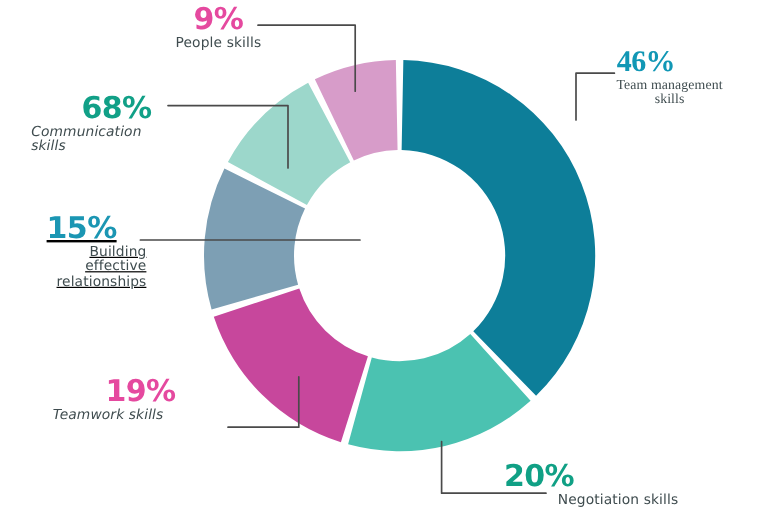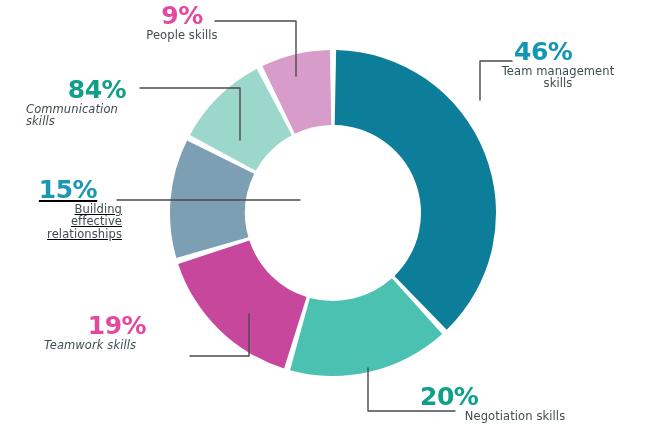--- a/index.html
+++ b/index.html
@@ -34,21 +34,21 @@
     white-space: nowrap;
   }
   .lbl {
     font-size: 11.5px;
     color: #3f4c4f;
     display: block;
     white-space: pre-line;
     letter-spacing: 0.1px;
   }
   
-  .c-team       { left: 478px; top: 38px;  text-align: left;   width: 160px; }
+  .c-team       { left: 478px; top: 38px;  text-align: left;   width: 160px; font-family: Liberation Serif, serif; }
   .c-team .pct  { text-align: left; padding-left: 36px; }
   .c-team .lbl  { text-align: center; }
 
   .c-negot      { left: 420px; top: 383px; text-align: center; width: 190px; }
   .c-negot .pct { text-align: left; }
   .c-negot .lbl { text-align: center; }
 
   .c-teamwork      { left: 44px;  top: 312px; text-align: center; width: 146px; }
   .c-teamwork .pct { text-align: center; }
   .c-teamwork .lbl { text-align: left; font-style: italic; }
@@ -106,21 +106,21 @@
   </div>
 
   <div class="callout c-building">
     <span class="pct" style="color: rgb(27, 150, 179);">15%</span>
     <span class="lbl">Building
 effective
 relationships</span>
   </div>
 
   <div class="callout c-comm">
-    <span class="pct" style="color: rgb(17, 160, 135);">84%</span>
+    <span class="pct" style="color: rgb(17, 160, 135);">68%</span>
     <span class="lbl">Communication
 skills</span>
   </div>
 
   <div class="callout c-people">
     <span class="pct" style="color: rgb(229, 73, 159);">9%</span>
     <span class="lbl">People skills</span>
   </div>
 
 </div>

